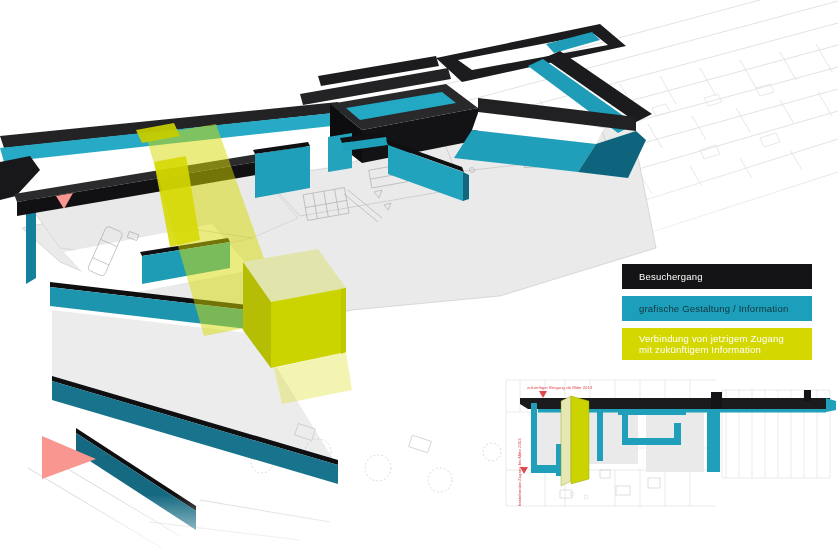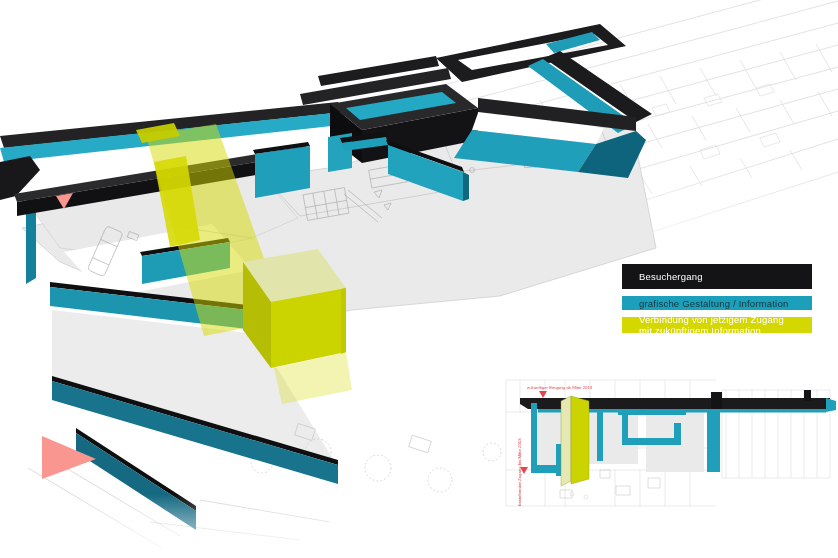--- a/index.html
+++ b/index.html
@@ -4,22 +4,22 @@
 <style>
   html,body{margin:0;padding:0;background:#ffffff;}
   .canvas{position:relative;width:838px;height:558px;background:#ffffff;overflow:hidden;
           font-family:"Liberation Sans",sans-serif;}
   .scene{position:absolute;left:0;top:0;}
   
   .legend{position:absolute;left:622px;top:264px;width:190px;display:flex;flex-direction:column;gap:7px;text-align:center;}
   .legend-row{display:flex;align-items:center;padding-left:17px;box-sizing:border-box;
               font-size:9.5px;letter-spacing:.2px;}
   .legend-besuchergang{background:#141416;color:#ffffff;height:25px;}
-  .legend-info{background:#1b9fba;color:#17343c;height:14px;}
-  .legend-verbindung{background:#d5d800;color:#ffffff;height:16px;flex-direction:column;
+  .legend-info{background:#1b9fba;color:#17343c;height:25px;}
+  .legend-verbindung{background:#d5d800;color:#ffffff;height:32px;flex-direction:column;
                      align-items:flex-start;justify-content:center;line-height:1.18;}
 </style>
 </head>
 <body>
 
 <div class="canvas">
 
 <svg class="scene" width="838" height="558" viewBox="0 0 838 558">
   <defs>
     <linearGradient id="fadeDown" x1="0" y1="0" x2="0" y2="1">

